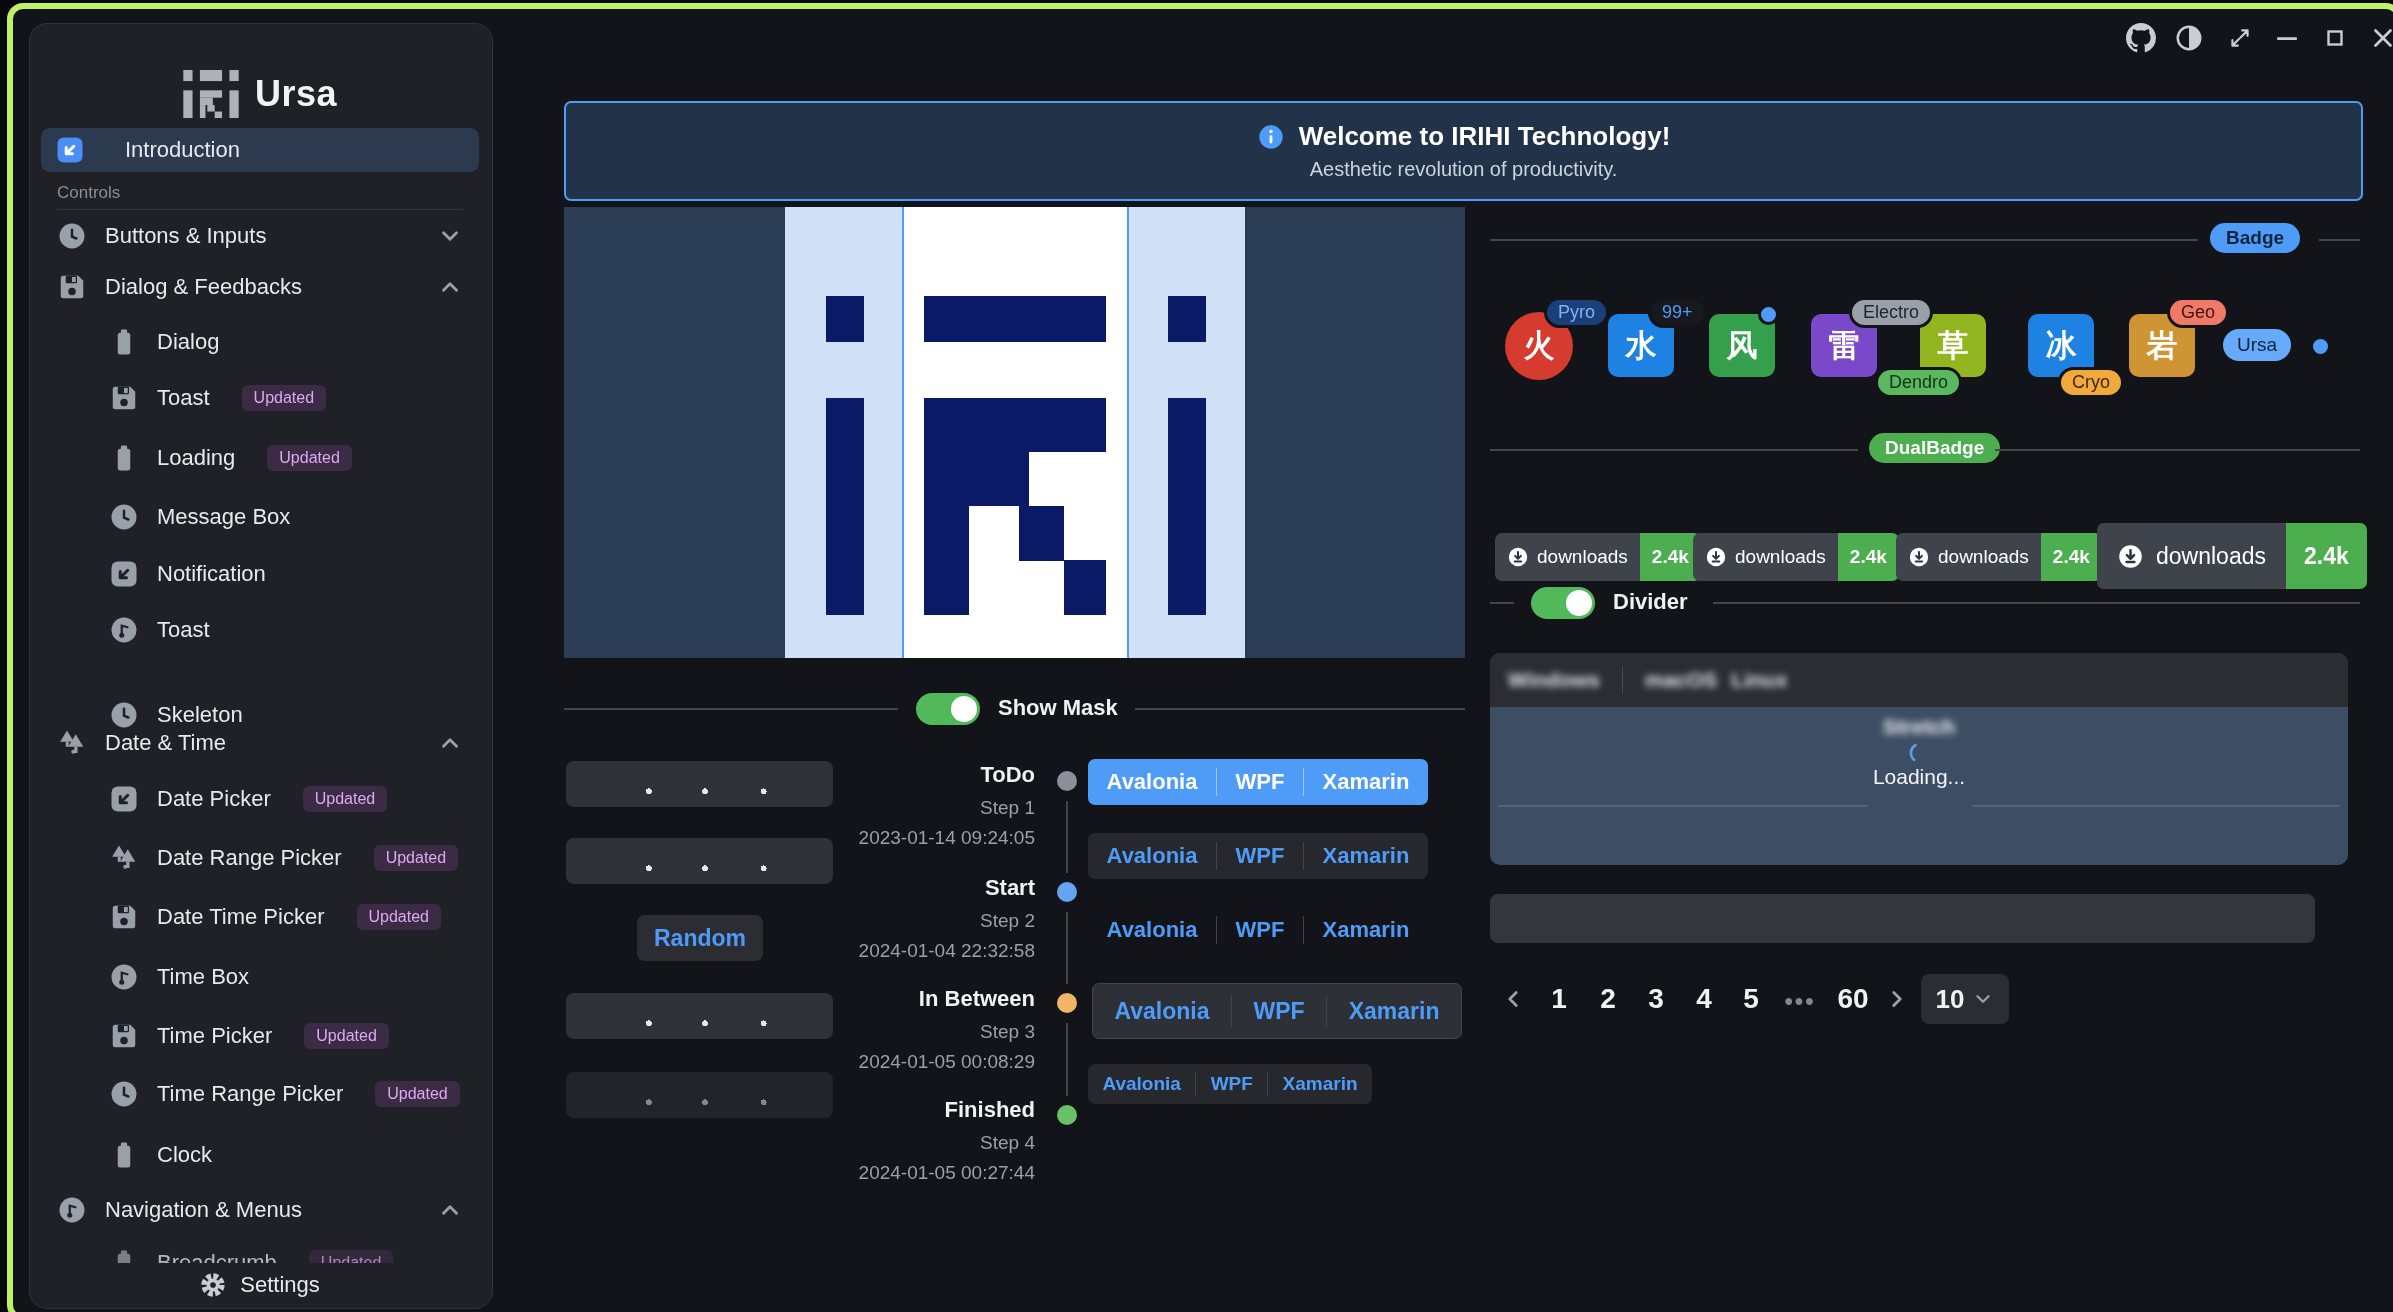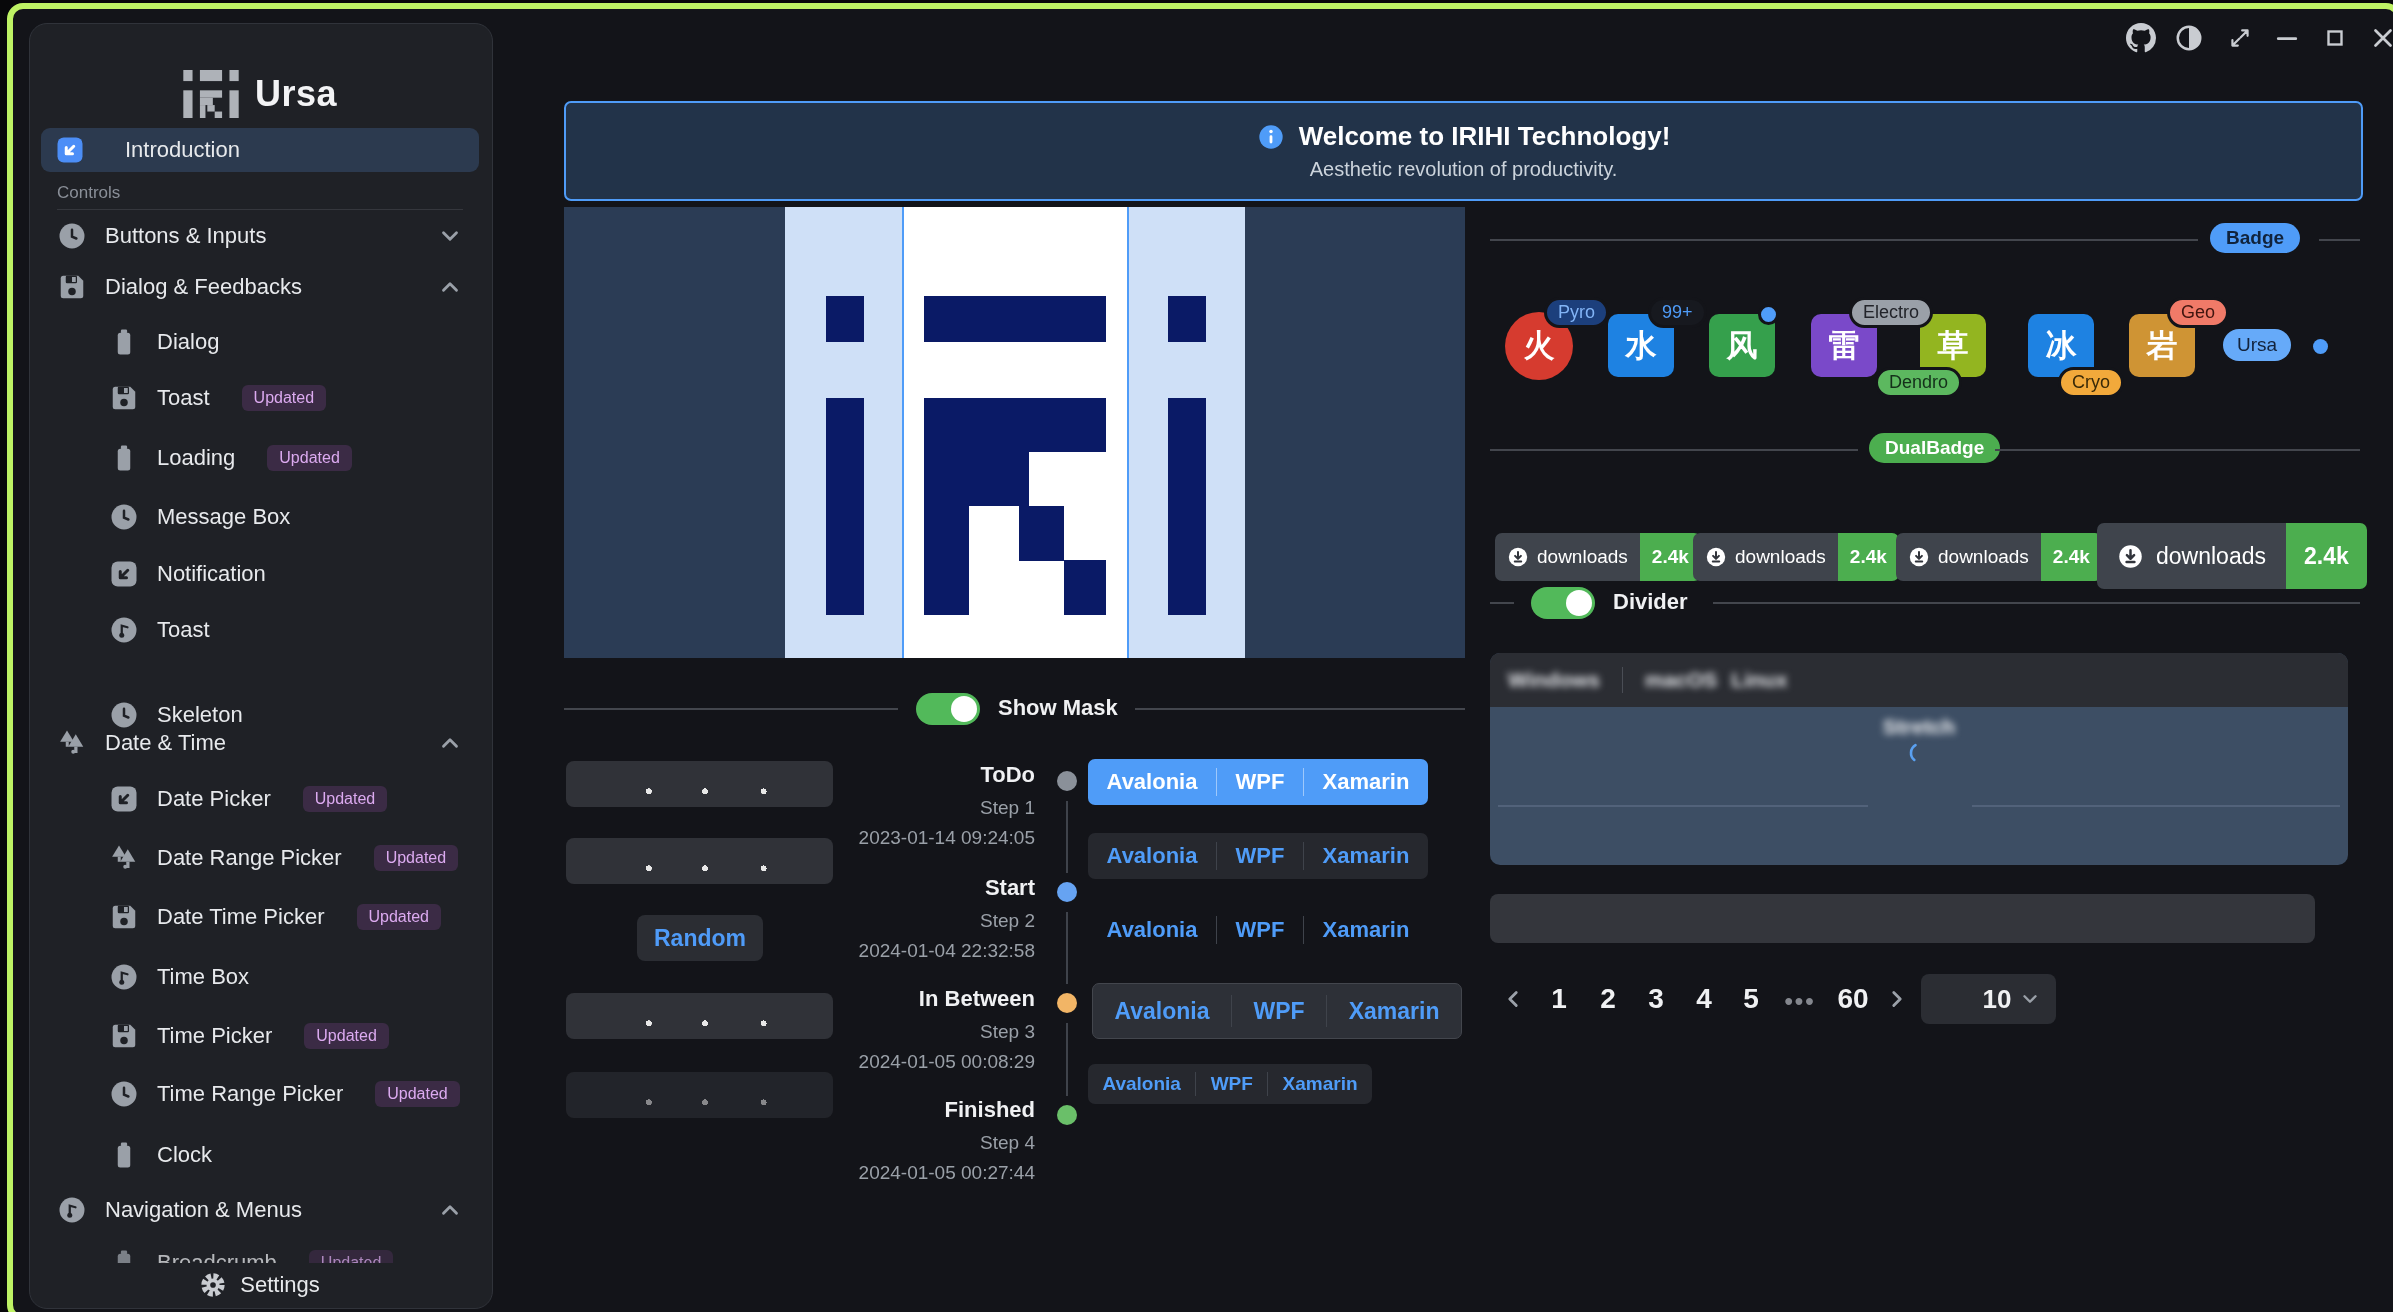--- a/index.html
+++ b/index.html
@@ -81,21 +81,21 @@
   .blur{filter:blur(3.5px);}
   .loadtext{color:#f2f3f5;font-size:21px;}
   .panel-div{position:absolute;height:2px;background:#52627a;}
   
   .skelbar{left:1477px;top:885px;width:825px;height:49px;background:#34363c;border-radius:8px;}
   .pgnum{color:#f0f1f3;font-size:28px;font-weight:bold;width:40px;text-align:center;}
   .pgdots{color:#84878e;font-size:24px;letter-spacing:2px;width:46px;text-align:center;font-weight:bold;}
   .pgchev{width:26px;height:26px;color:#9aa0a8;transform:rotate(90deg);}
   .pgchev.next{transform:rotate(-90deg);}
   .pgsize{left:1908px;top:965px;width:88px;height:50px;background:#2b2d33;border-radius:8px;display:flex;
-    align-items:center;justify-content:center;gap:8px;color:#f0f1f3;font-size:26px;font-weight:bold;padding-left:47px;}
+    align-items:center;justify-content:center;gap:8px;color:#f0f1f3;font-size:26px;font-weight:bold;}
 </style>
 </head>
 <body>
 
 <svg width="0" height="0" style="position:absolute">
   <defs>
     <symbol id="i-clock" viewBox="0 0 24 24">
         <circle cx="12" cy="12" r="10" fill="currentColor"></circle>
         <path d="M12 7v5.5L15.5 14" stroke="var(--hole,#1f2126)" stroke-width="2" fill="none" stroke-linecap="round"></path>
       </symbol>
@@ -576,20 +576,21 @@
     <div class="tabstrip">
       <span class="blur" style="margin-left:18px">Windows</span>
       <span style="width:1px;height:26px;background:#4a4d55;margin:0 22px"></span>
       <span class="blur">macOS</span>
       <span class="blur" style="margin-left:14px">Linux</span>
     </div>
     <div class="abs blur loadtext" style="left:0;top:62px;width:858px;text-align:center;font-weight:bold">Stretch</div>
     <svg class="abs" style="left:418px;top:88px;width:24px;height:24px;transform:rotate(-30deg)">
         <use href="#i-spinner"></use>
       </svg>
+    <div class="abs loadtext" style="left:0;top:112px;width:858px;text-align:center">Loading...</div>
     <div class="panel-div" style="left:8px;top:152px;width:370px"></div>
     <div class="panel-div" style="left:482px;top:152px;width:368px"></div>
   </div>
 
   <div class="abs skelbar"></div>
 
   <svg class="abs pgchev" style="left:1487px;top:977px">
       <use href="#i-chev"></use>
     </svg>
   <div class="abs pgnum" style="left:1526px;top:974px">1</div>

